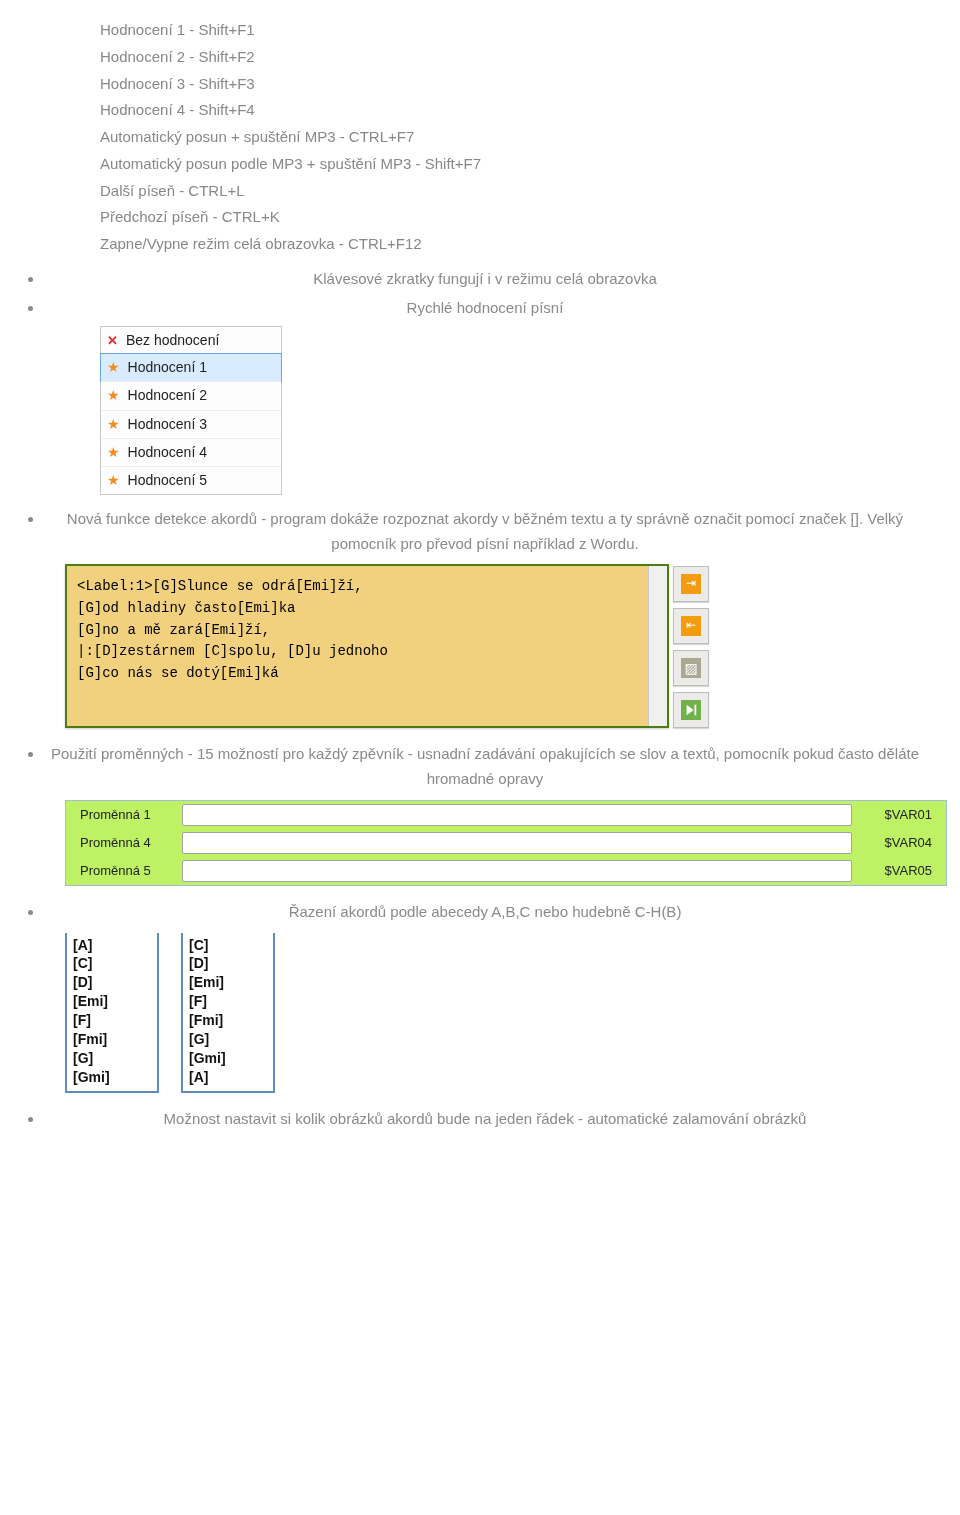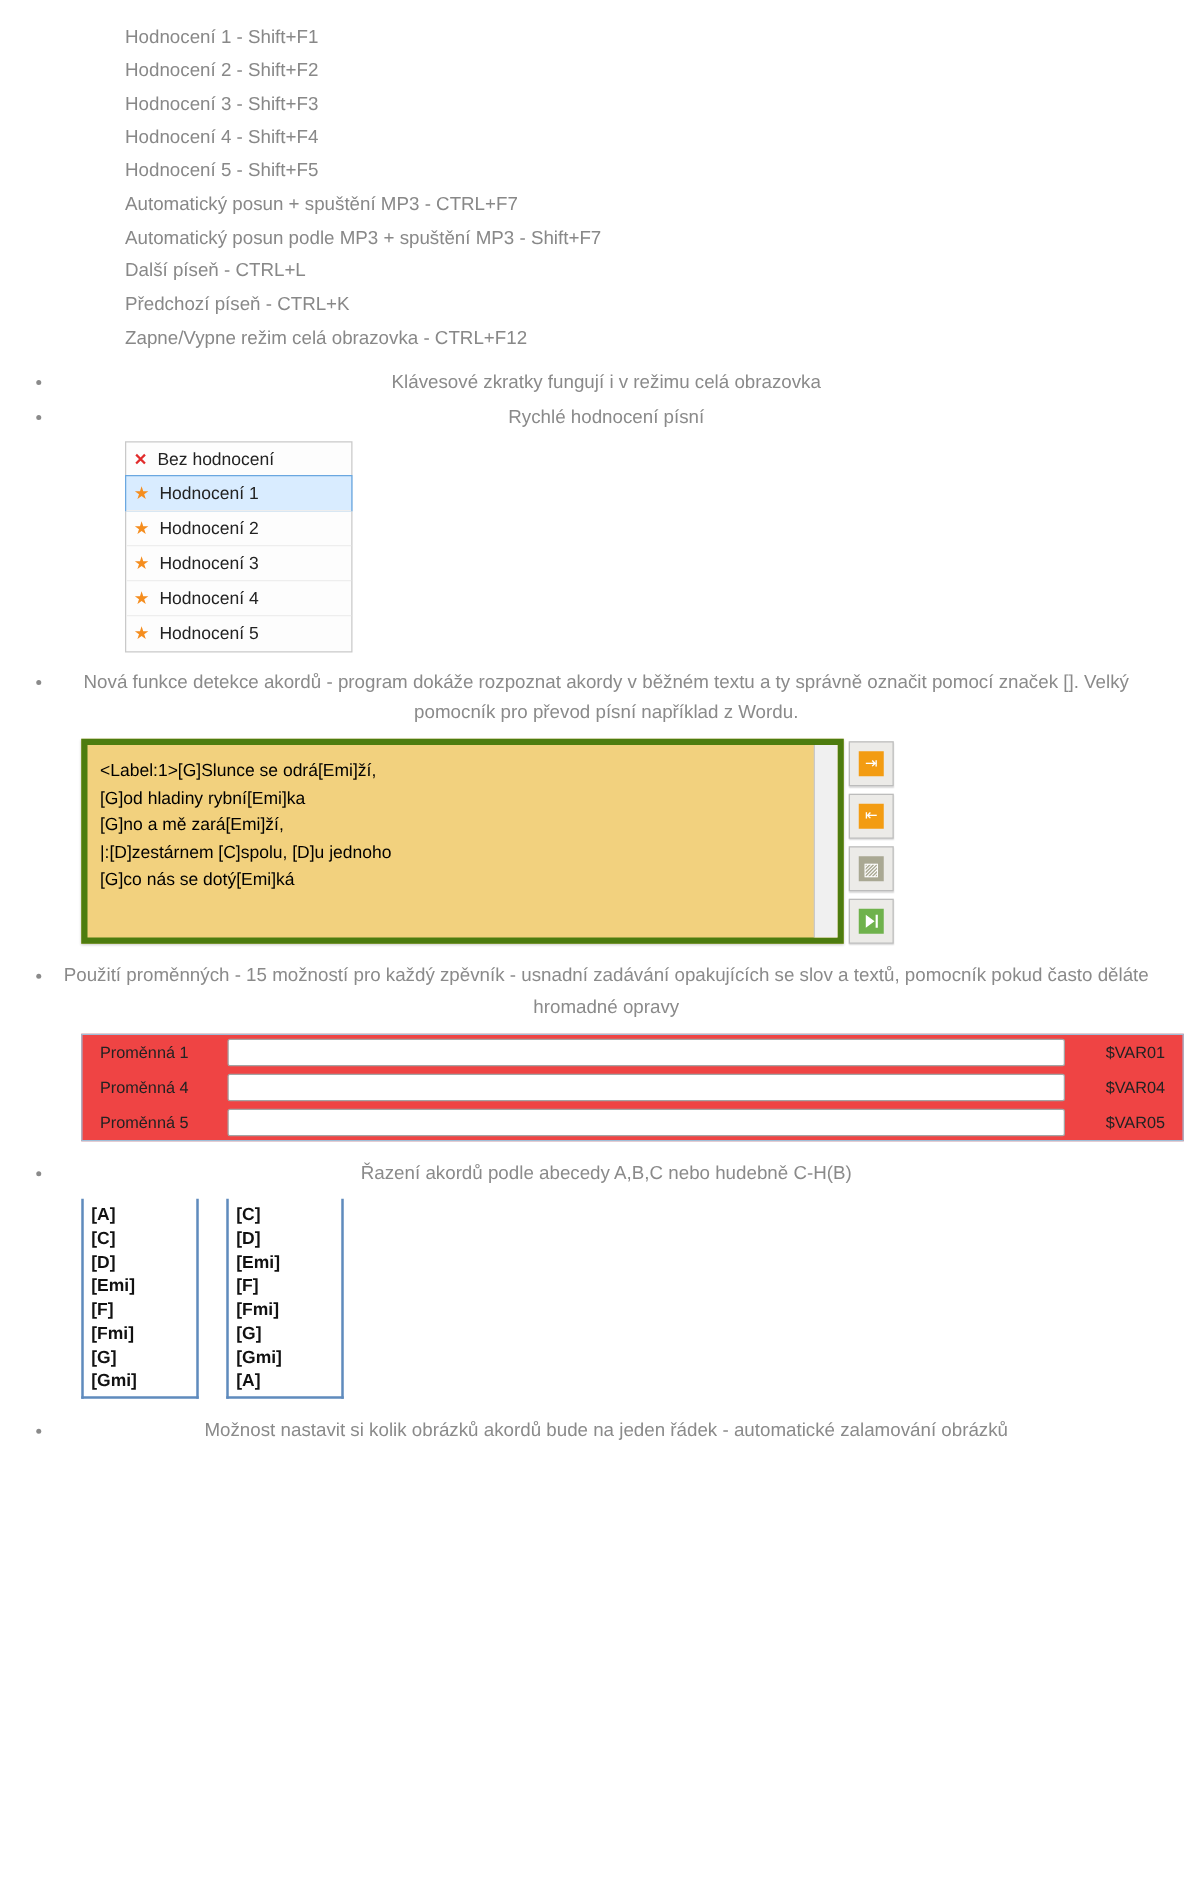--- a/index.html
+++ b/index.html
@@ -60,24 +60,24 @@
     font-size: 14px;
   }
   
   .editor-wrap {
     display: flex;
     gap: 4px;
     margin: 8px 0 14px -35px;
   }
   .editor {
     background: #f2d17e;
-    border: 5px solid #4d7c0f;
+    border: 2px solid #4d7c0f;
     width: 580px;
     padding: 10px 10px 14px 10px;
-    font-family: Liberation Sans, sans-serif;
+    font-family: Liberation Mono, monospace;
     font-size: 14px;
     color: #000;
     line-height: 1.55;
     box-shadow: 0 1px 2px rgba(0,0,0,0.2);
     position: relative;
   }
   .editor::after {
     content: "";
     position: absolute;
     right: 0; top: 0; bottom: 0;
@@ -106,21 +106,21 @@
     align-items: center;
     justify-content: center;
     box-shadow: 0 1px 1px rgba(0,0,0,0.15);
   }
   .sq1 { background:#f39c12; width:20px; height:20px; display:flex; align-items:center; justify-content:center; font-size:12px; color:#fff;}
   .sq2 { background:#a9a893; width:20px; height:20px; color:#fff; font-size:14px;}
   .sq3 { background:#6fb24c; width:20px; height:20px; display:flex; align-items:center; justify-content:center;}
   .sq3 svg{width:14px;height:14px;fill:#fff;}
   
   .var-table {
-    background: #ef4444;
+    background: #bef264;
     border: 1px solid #9fbed8;
     margin: 8px 0 14px -35px;
     width: 880px;
     font-size: 13px;
     color: #222;
   }
   .var-row {
     display: grid;
     grid-template-columns: 92px 1fr 70px;
     align-items: center;
@@ -161,21 +161,20 @@
 </head>
 <body>
 
 <div class="page">
 
   <div class="intro-lines" id="shortcut-lines">
       <div>Hodnocení 1 - Shift+F1</div>
       <div>Hodnocení 2 - Shift+F2</div>
       <div>Hodnocení 3 - Shift+F3</div>
       <div>Hodnocení 4 - Shift+F4</div>
-      <div>Hodnocení 5 - Shift+F5</div>
       <div>Automatický posun + spuštění MP3 - CTRL+F7</div>
       <div>Automatický posun podle MP3 + spuštění MP3 - Shift+F7</div>
       <div>Další píseň - CTRL+L</div>
       <div>Předchozí píseň - CTRL+K</div>
       <div>Zapne/Vypne režim celá obrazovka - CTRL+F12</div>
     </div>
 
   <ul class="top-bullets">
     <li>Klávesové zkratky fungují i v režimu celá obrazovka</li>
     <li>Rychlé hodnocení písní</li>
@@ -209,21 +208,21 @@
     </div>
 
   <ul class="top-bullets">
     <li>Nová funkce detekce akordů - program dokáže rozpoznat akordy v běžném textu a ty správně označit pomocí značek []. Velký pomocník pro převod písní například z Wordu.</li>
   </ul>
 
   <div class="editor-wrap">
     <div class="editor" id="editor">
       <span class="uparrow">⌃</span>
     <div>&lt;Label:1&gt;[G]Slunce se odrá[Emi]ží,</div>
-        <div>[G]od hladiny rybní[Emi]ka</div>
+        <div>[G]od hladiny často[Emi]ka</div>
         <div>[G]no a mě zará[Emi]ží,</div>
         <div>|:[D]zestárnem [C]spolu, [D]u jednoho</div>
         <div>[G]co nás se dotý[Emi]ká</div>
       </div>
     <div class="tool-col">
       <div class="tool-btn">
           <div class="sq1">⇥</div>
         </div>
       <div class="tool-btn">
           <div class="sq1">⇤</div>

